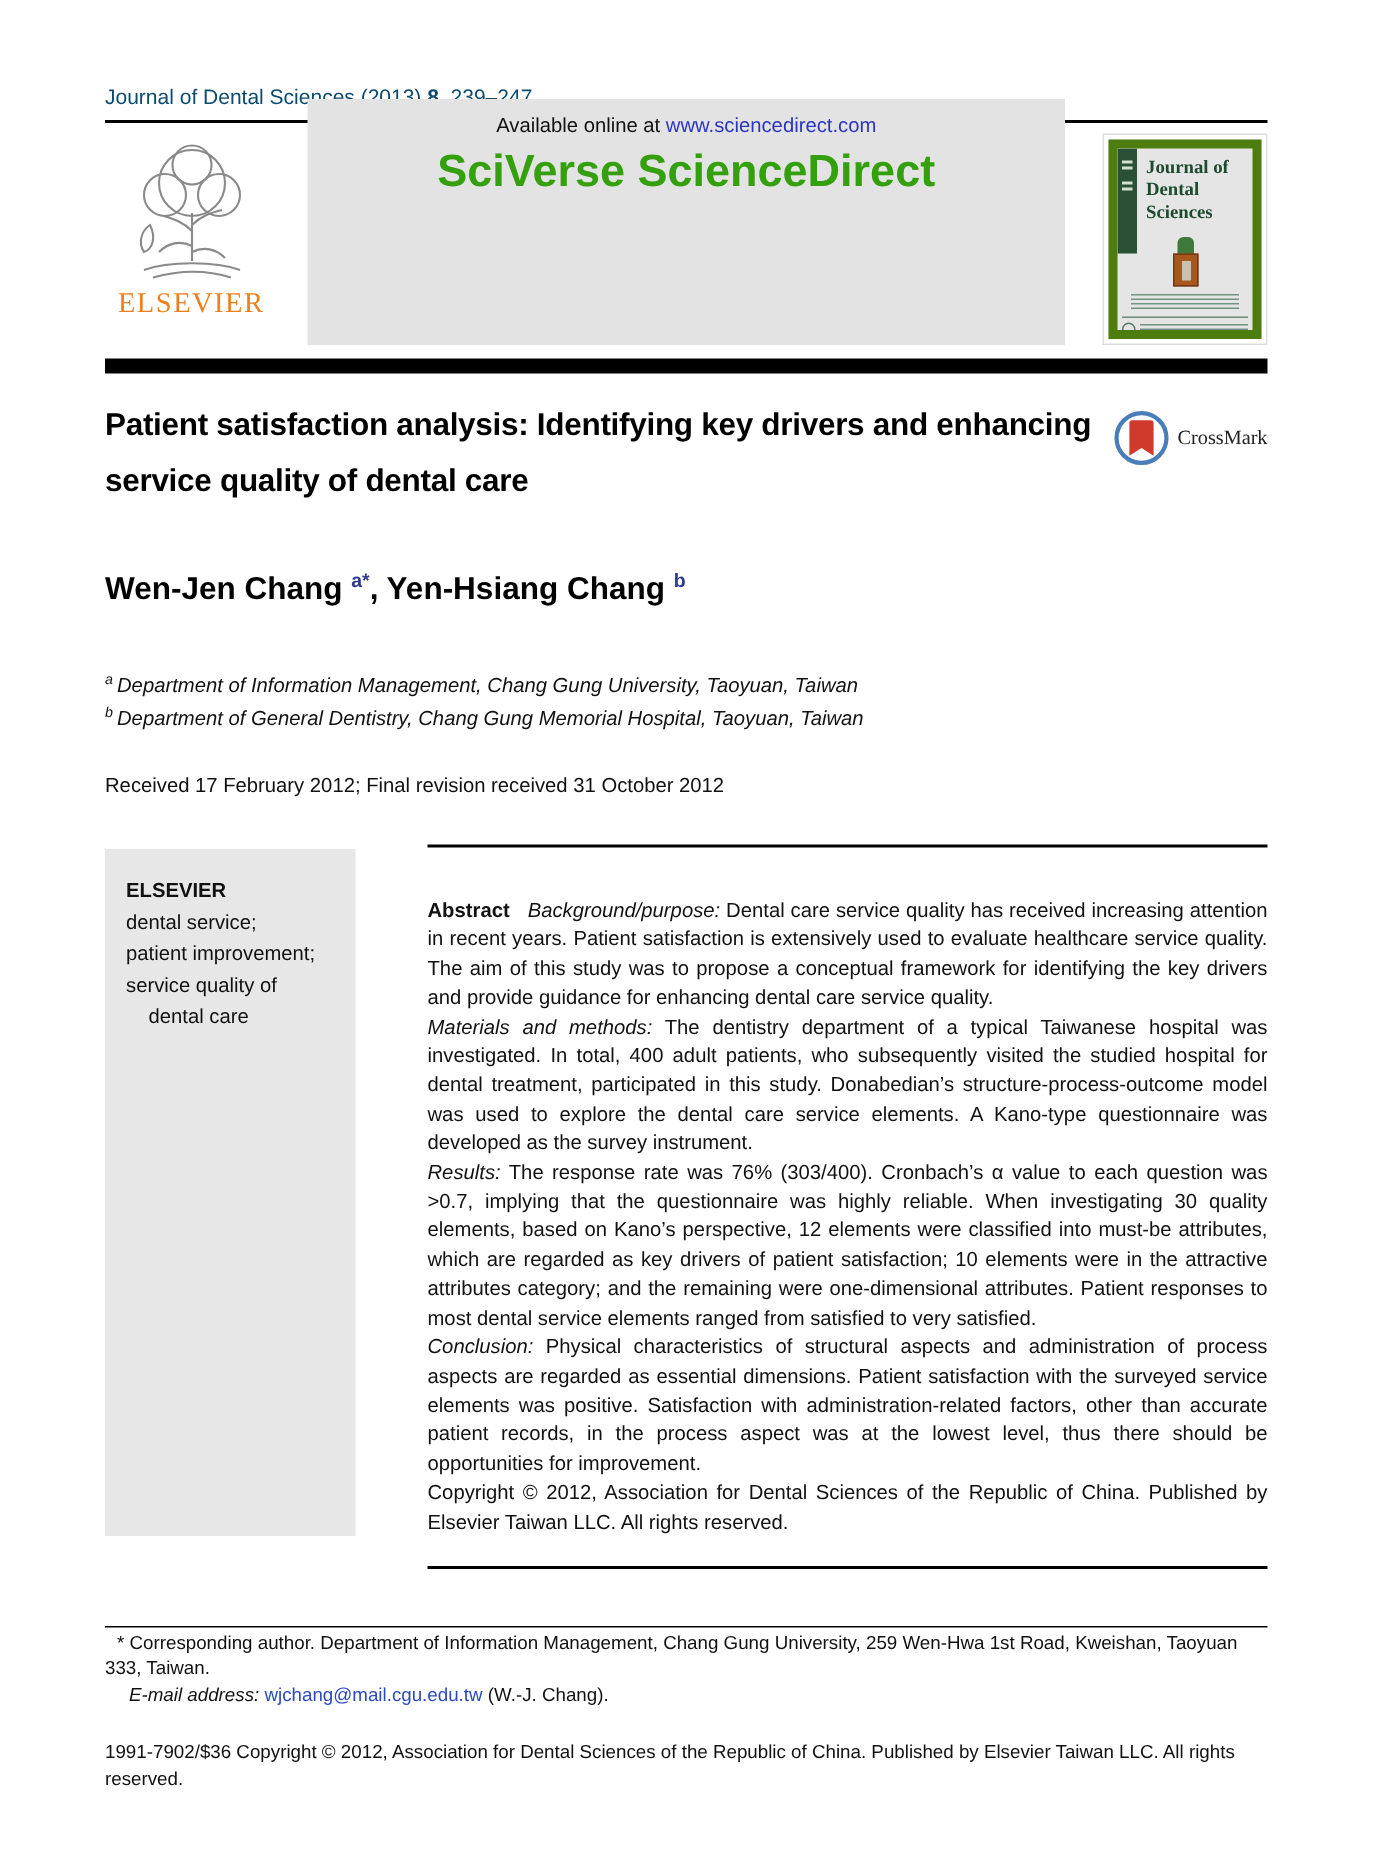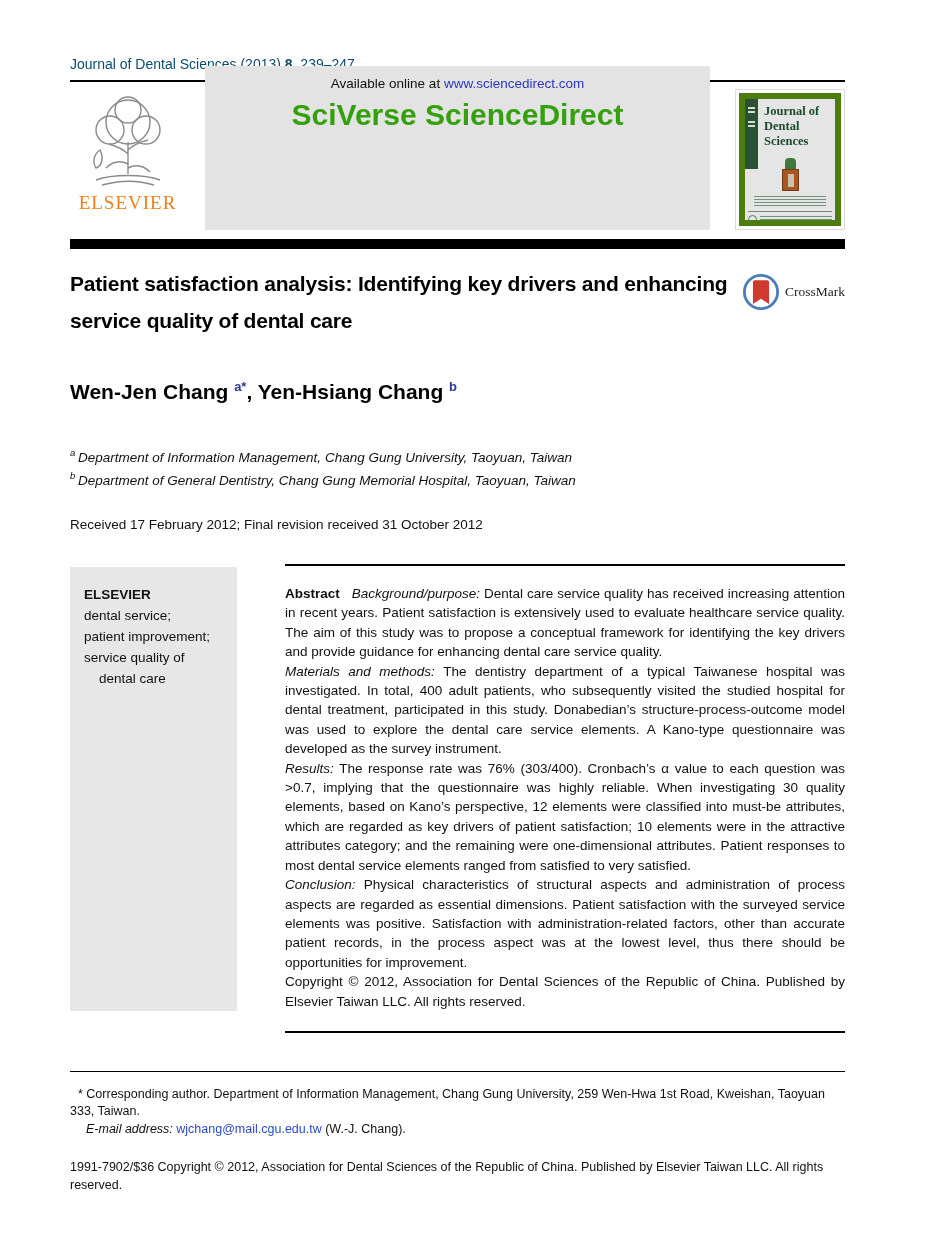--- a/index.html
+++ b/index.html
@@ -62,29 +62,29 @@
   .affiliations sup { font-size:9.5px; }
 
   .dates { margin-top:25px; font-size:13.5px; line-height:20px; }
 
   
   .abstract-rule { border:none; border-top:2px solid #000; margin:29px 0 0 215px; }
   .abstract-body { display:flex; align-items:stretch; margin-top:1px; }
   .keywords { width:167px; background:#e7e7e7; padding:17px 10px 0 14px; font-size:13.5px; line-height:21px; }
   .keywords-heading { font-weight:bold; }
   .kw-indent { padding-left:15px; }
-  .abstract-text { width:560px; margin-left:48px; font-size:13.5px; line-height:19.4px; text-align:justify; padding-top:17px; }
+  .abstract-text { width:560px; margin-left:48px; font-size:13.5px; line-height:19.4px; text-align:justify; padding-top:31px; }
   .abstract-text p { margin:0; }
   .abs-label { font-weight:bold; padding-right:12px; }
   .abs-lead { font-style:italic; }
   .abstract-rule-bottom { border:none; border-top:2px solid #000; margin:20px 0 0 215px; }
 
   
   .footnote-rule { border:none; border-top:1px solid #000; margin:38px 0 0 0; }
-  .footnote { margin-top:14px; font-size:12.5px; line-height:17.5px; }
+  .footnote { margin-top:2px; font-size:12.5px; line-height:17.5px; }
   .footnote p { margin:0; }
   .fn-corresponding { text-indent:8px; }
   .fn-email { padding-left:16px; }
   .fn-email .em-label { font-style:italic; }
   .fn-email .em-link { color:#2b4ac0; }
 
   .imprint { margin-top:21px; font-size:12.5px; line-height:17.5px; }
   .imprint p { margin:0; }
 </style>
 </head>

